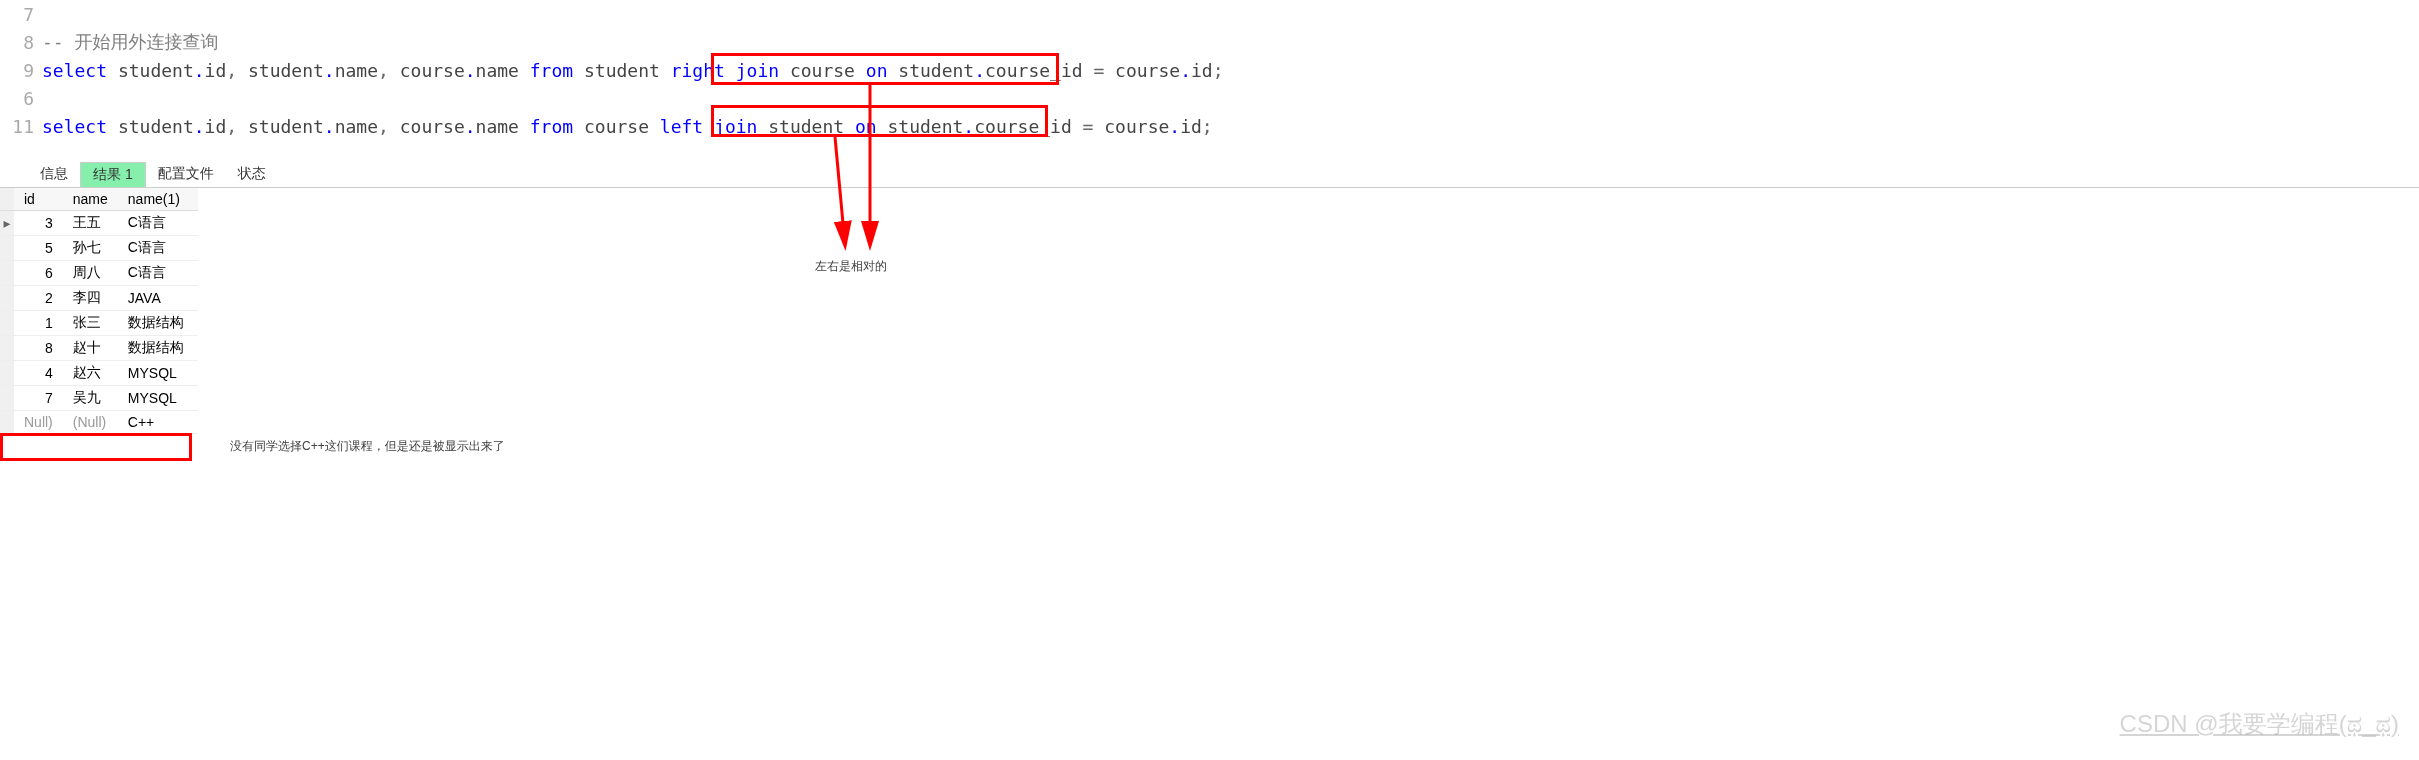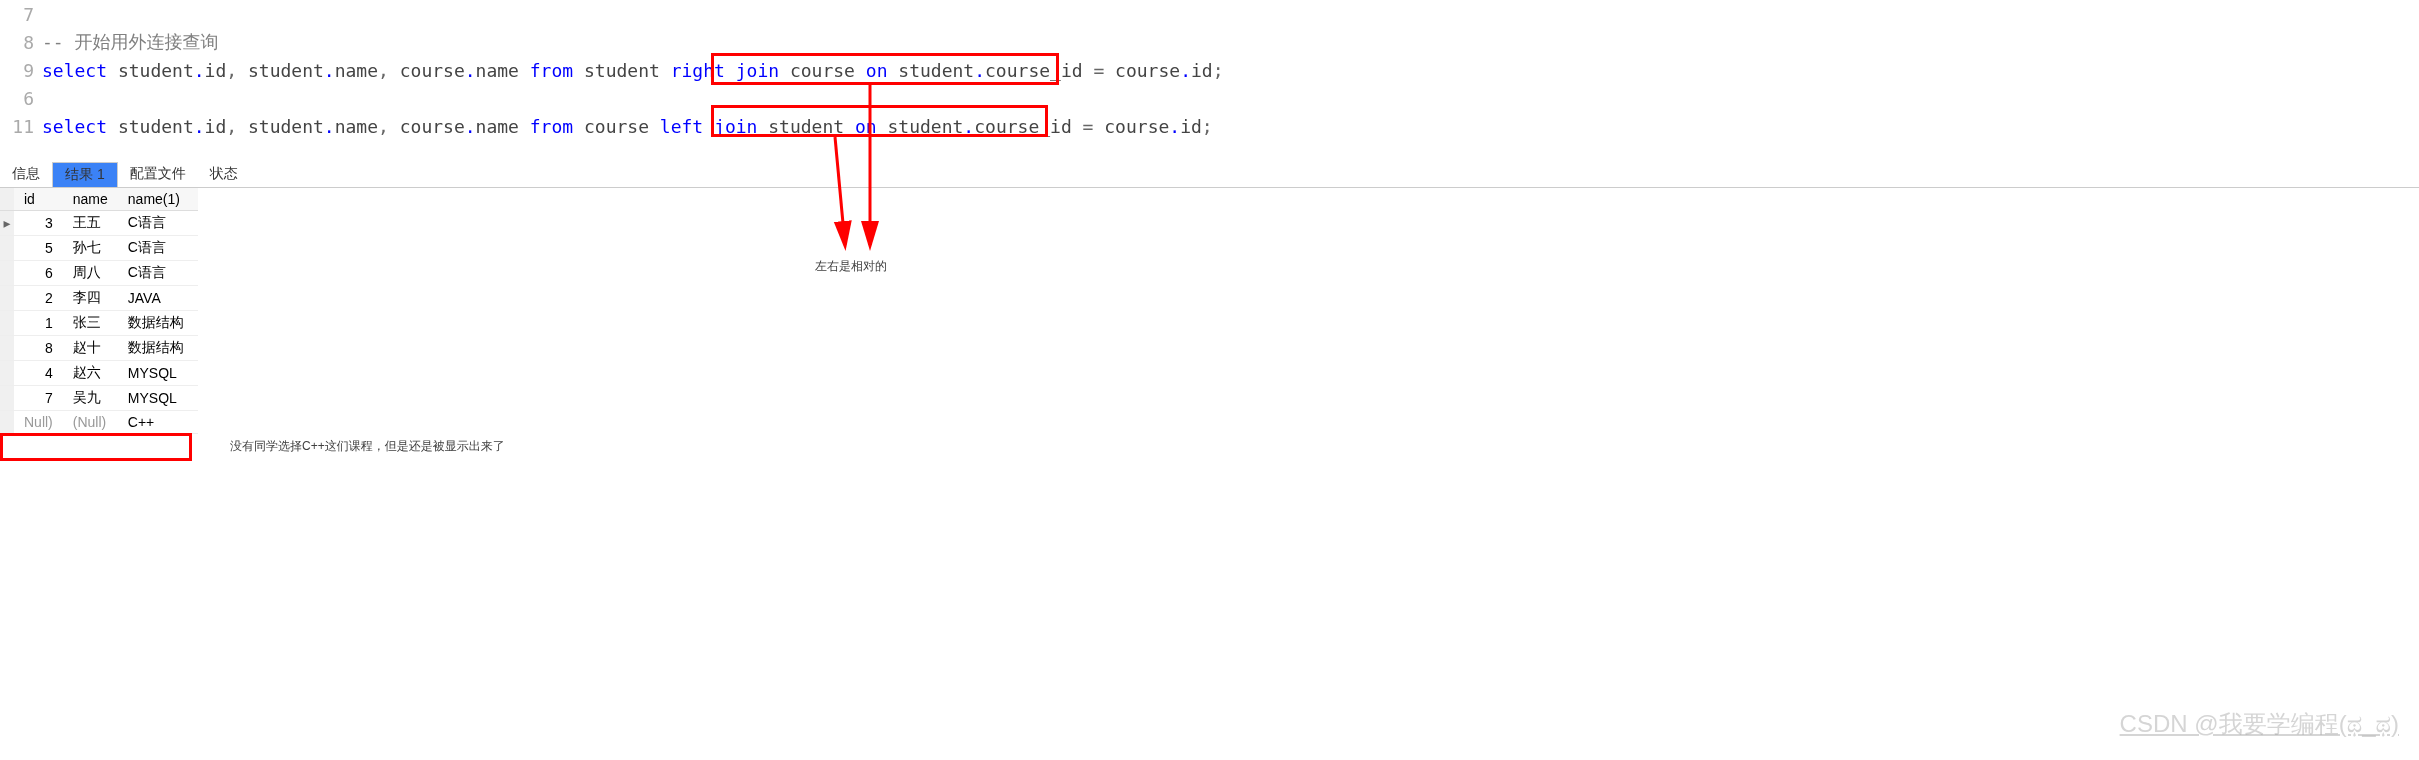--- a/index.html
+++ b/index.html
@@ -75,28 +75,29 @@
     .results-area {
       margin-top: 20px;
     }
     .tabs {
       display: flex;
       border-bottom: 1px solid #ccc;
       font-size: 14px;
       font-family: "Microsoft YaHei", sans-serif;
       height: 28px;
       align-items: center;
+      padding-left: 28px;
     }
     .tab {
       padding: 3px 12px;
       cursor: pointer;
       color: #333;
     }
     .tab.active {
-      background: #3b82f6;
+      background: #86efac;
       border-top: 1px solid #ccc;
       border-left: 1px solid #ccc;
       border-right: 1px solid #ccc;
       position: relative;
       top: 1px;
     }
     
     .data-table {
       border-collapse: collapse;
       font-size: 14px;

